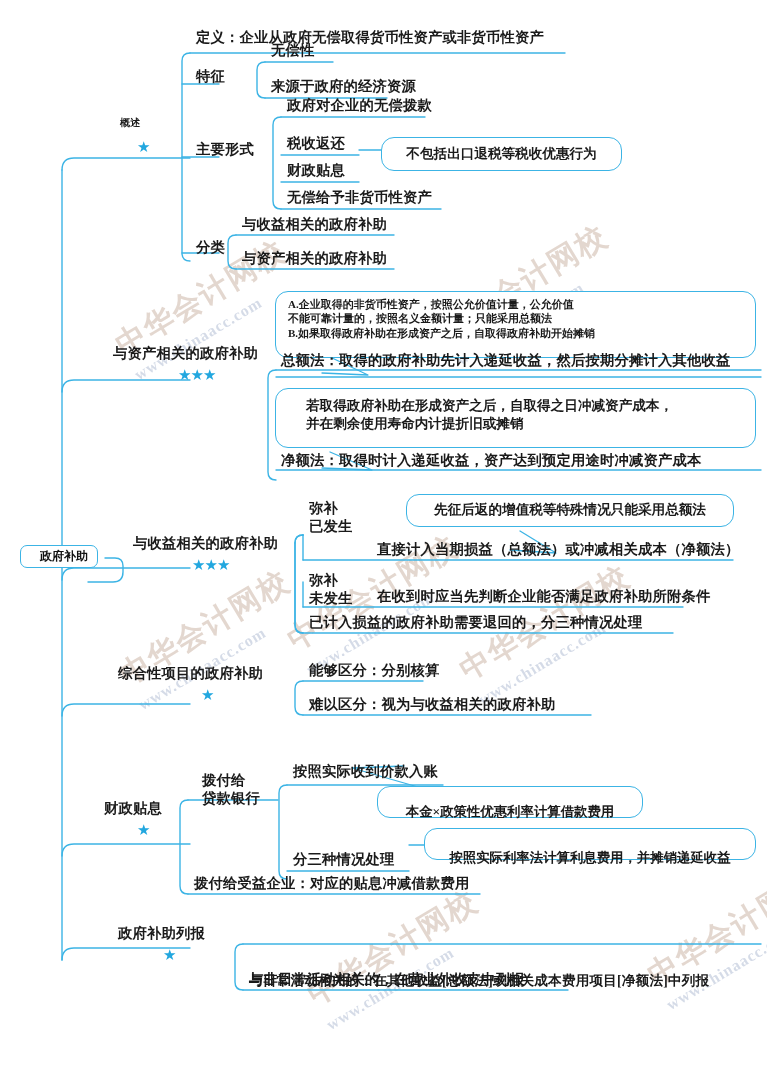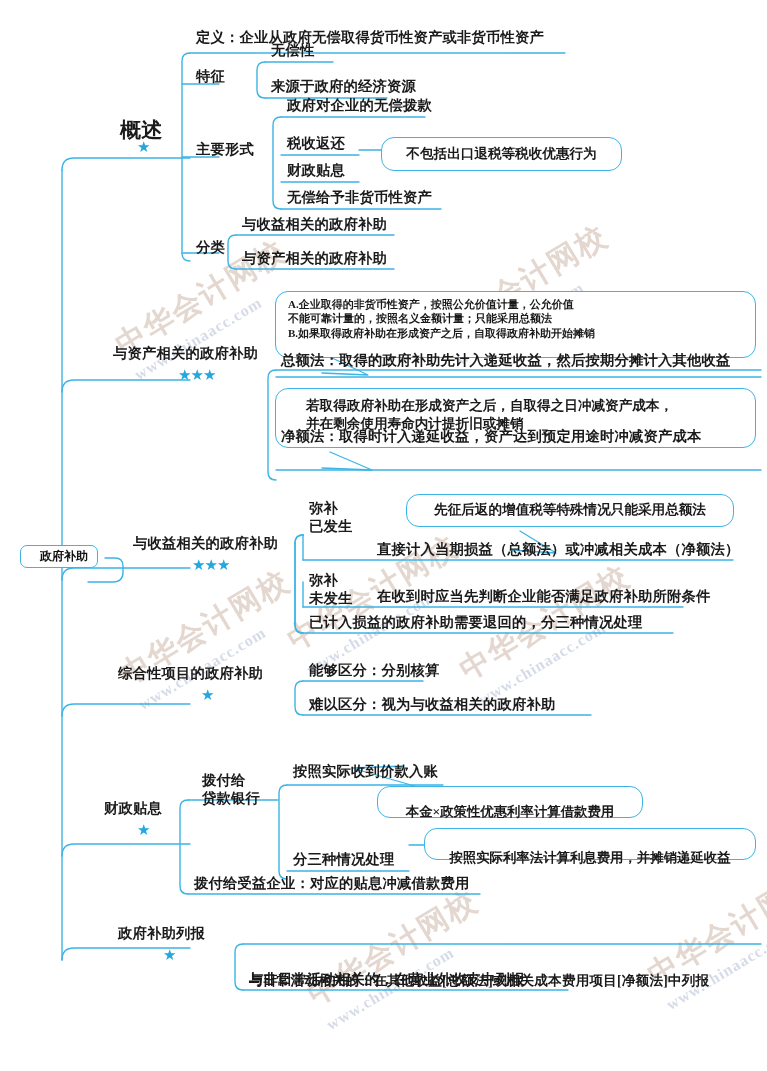--- a/index.html
+++ b/index.html
@@ -29,21 +29,21 @@
   }
   .node{
     position:absolute;
     z-index:3;
     font-weight:bold;
     color:#1a1a1a;
     line-height:1.24;
     white-space:pre;
     letter-spacing:.2px;
   }
-  .n15{font-size:21px;}
+  .n15{font-size:10px;}
   .n14{font-size:14.3px;}
   .n13{font-size:13.6px;}
   .root{
     position:absolute;
     z-index:3;
     border:1.4px solid #3cb4e5;
     border-radius:7px;
     background:#fff;
     font-size:12px;
     font-weight:bold;
@@ -251,21 +251,21 @@
 
   <div class="callout" style="left:275px;top:291px;width:481px;height:67px;font-size:11px;padding:5px 0 0 12px;box-sizing:border-box;">A.企业取得的非货币性资产，按照公允价值计量，公允价值
 不能可靠计量的，按照名义金额计量；只能采用总额法
 B.如果取得政府补助在形成资产之后，自取得政府补助开始摊销</div>
 
   <div class="node n14" style="left:281px;top:352px;">总额法：取得的政府补助先计入递延收益，然后按期分摊计入其他收益</div>
 
   <div class="callout" style="left:275px;top:388px;width:481px;height:60px;font-size:13.6px;padding:8px 0 0 30px;box-sizing:border-box;">若取得政府补助在形成资产之后，自取得之日冲减资产成本，
 并在剩余使用寿命内计提折旧或摊销</div>
 
-  <div class="node n14" style="left:281px;top:428px;">净额法：取得时计入递延收益，资产达到预定用途时冲减资产成本</div>
+  <div class="node n14" style="left:281px;top:452px;">净额法：取得时计入递延收益，资产达到预定用途时冲减资产成本</div>
 
   <div class="node n14" style="left:133px;top:535px;">与收益相关的政府补助</div>
   <div class="stars" style="left:192px;top:558px;">★★★</div>
 
   <div class="node n14" style="left:309px;top:500px;line-height:1.25;">弥补
 已发生</div>
   <div class="callout" style="left:406px;top:494px;width:328px;height:33px;font-size:13.6px;padding-top:6px;box-sizing:border-box;text-align:center;">先征后返的增值税等特殊情况只能采用总额法</div>
   <div class="node n14" style="left:377px;top:541px;">直接计入当期损益（总额法）或冲减相关成本（净额法）</div>
 
   <div class="node n14" style="left:309px;top:572px;line-height:1.25;">弥补

